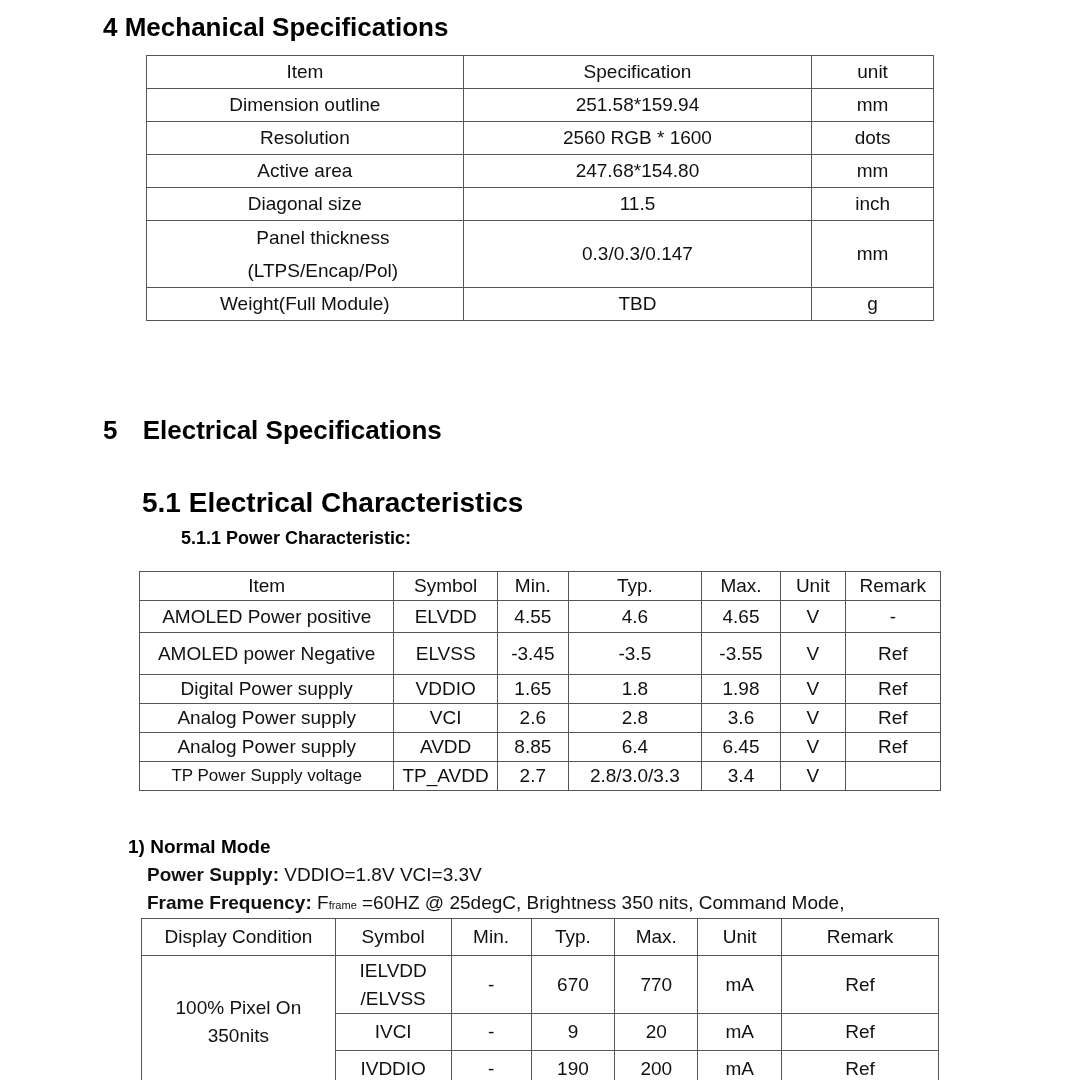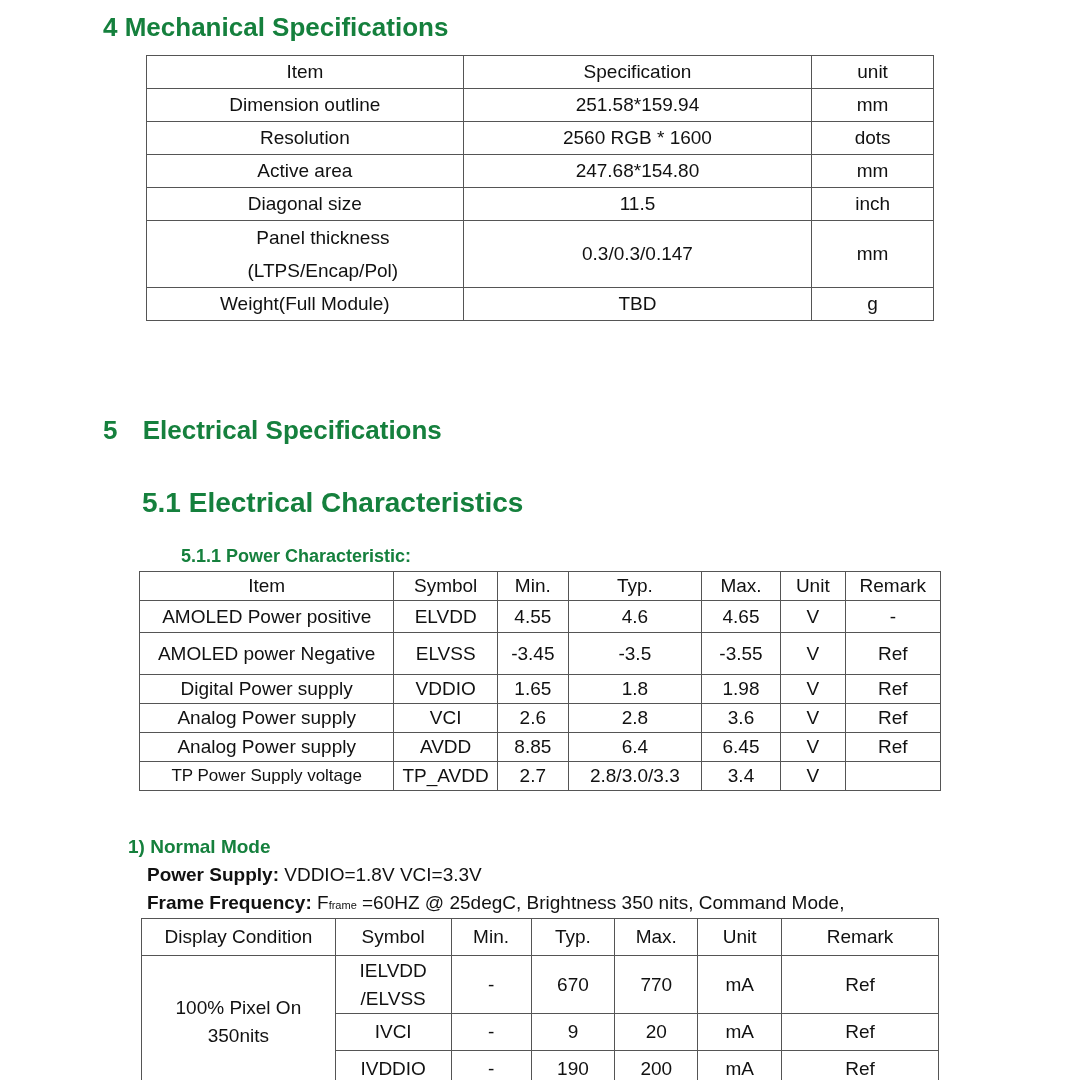--- a/index.html
+++ b/index.html
@@ -1,19 +1,19 @@
 <!DOCTYPE html>
 <html><head>
 <meta charset="utf-8">
 <style>
   html, body { margin:0; padding:0; background:#ffffff; }
   body { width:1080px; height:1080px; position:relative; overflow:hidden;
          font-family:"Liberation Sans", sans-serif; color:#111; }
   .abs { position:absolute; }
-  h1, h2, h3, h4 { margin:0; font-weight:bold; color:#15803d; }
+  h1, h2, h3, h4 { margin:0; font-weight:bold; color:#000000; }
   .h-sec { font-size:26px; }
   .h-sub { font-size:28px; }
   .h-subsub { font-size:18px; }
   table { border-collapse:collapse; position:absolute; }
   td, th { border:1.5px solid #555; text-align:center; font-weight:normal;
            font-size:19px; padding:0; color:#111; }
   .mech td { height:32px; }
   .pw td, .pw th { height:28px; font-size:19px; }
   .nm td, .nm th { font-size:19px; }
   .line { font-size:19px; }
@@ -72,21 +72,21 @@
   </tr>
 </tbody>
   </table>
 
 <h1 class="abs h-sec" style="left:103px; top:415px;">
   <span>5</span>
   <span style="margin-left:18px;">Electrical Specifications</span>
 </h1>
 
 <h2 class="abs h-sub" style="left:142px; top:487px;">5.1 Electrical Characteristics</h2>
-<h3 class="abs h-subsub" style="left:181px; top:546px;">5.1.1 Power Characteristic:</h3>
+<h3 class="abs h-subsub" style="left:181px; top:528px;">5.1.1 Power Characteristic:</h3>
 
 <table class="pw" style="left:139px; top:571px; width:802px;">
   <colgroup>
     <col style="width:248px">
       <col style="width:101px">
       <col style="width:69px">
       <col style="width:130px">
     <col style="width:77px">
       <col style="width:63px">
       <col style="width:93px">

